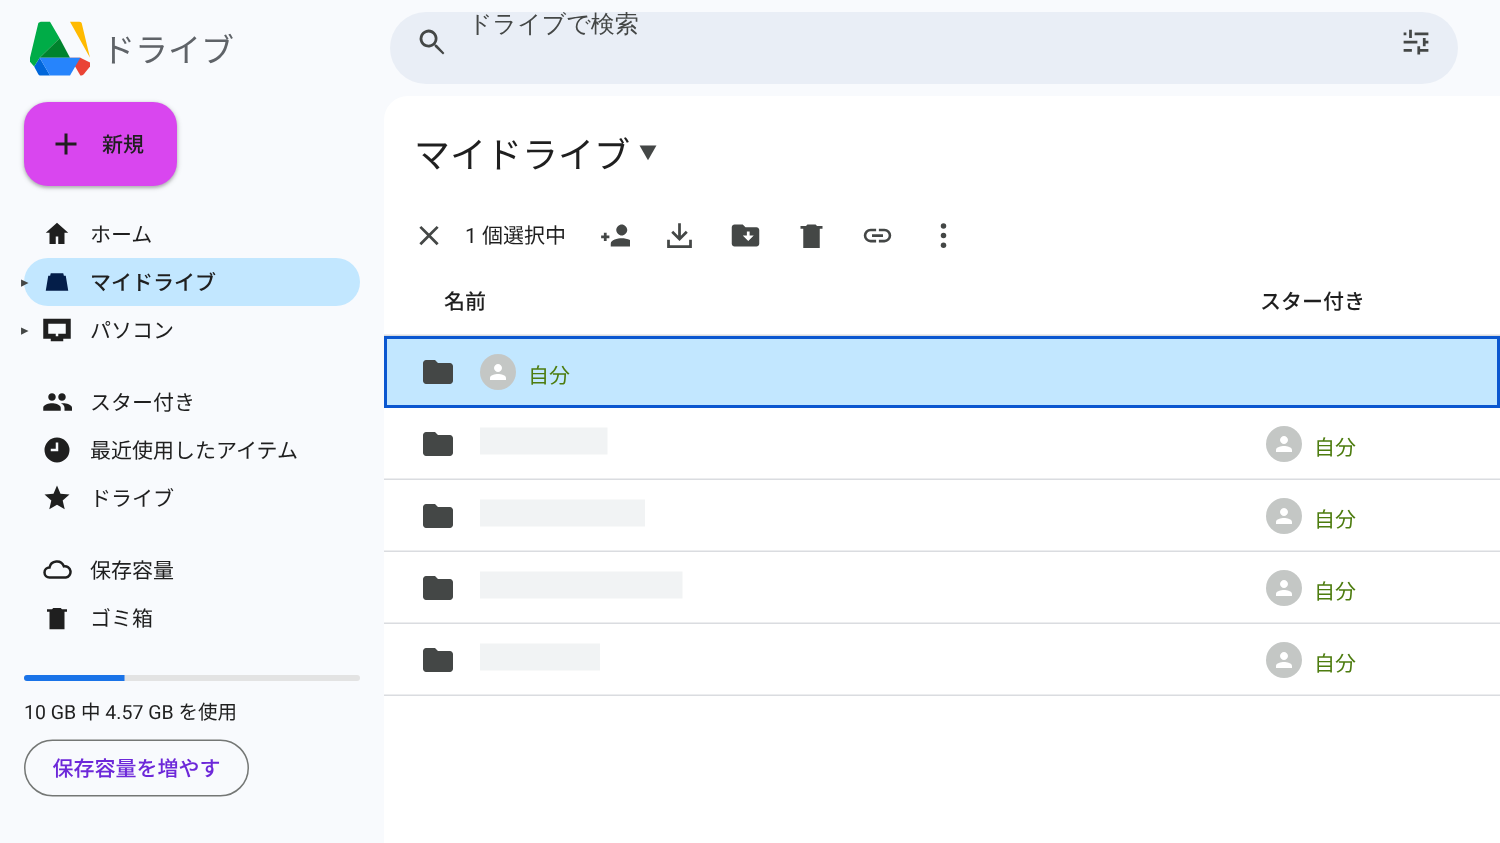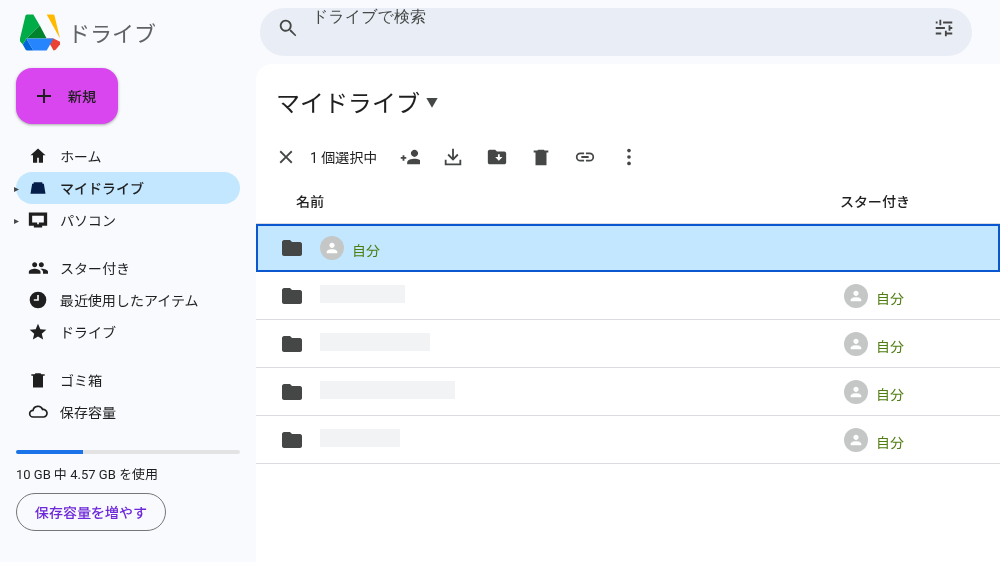--- a/index.html
+++ b/index.html
@@ -346,32 +346,32 @@
             </svg>
           </span>
           <span>ドライブ</span>
         </li>
       </ul>
     <div class="nav-group-gap"></div>
     <ul class="nav-list" id="nav3">
         <li class="nav-item">
           <span class="nav-icon">
             <svg width="20" height="20" viewBox="0 0 24 24" fill="currentColor">
+              <path d="M19 18H6a4 4 0 010-8 6 6 0 0111.5-1A4.5 4.5 0 0119 18z" fill="none" stroke="currentColor" stroke-width="2"></path>
+            </svg>
+          </span>
+          <span>保存容量</span>
+        </li>
+        <li class="nav-item">
+          <span class="nav-icon">
+            <svg width="20" height="20" viewBox="0 0 24 24" fill="currentColor">
               <path d="M6 7h12v14H6zM9 4h6l1 1h4v2H4V5h4z"></path>
             </svg>
           </span>
           <span>ゴミ箱</span>
-        </li>
-        <li class="nav-item">
-          <span class="nav-icon">
-            <svg width="20" height="20" viewBox="0 0 24 24" fill="currentColor">
-              <path d="M19 18H6a4 4 0 010-8 6 6 0 0111.5-1A4.5 4.5 0 0119 18z" fill="none" stroke="currentColor" stroke-width="2"></path>
-            </svg>
-          </span>
-          <span>保存容量</span>
         </li>
       </ul>
 
     <div class="storage">
       <div class="storage-bar">
           <span id="storage-fill" style="width: 30%;"></span>
         </div>
       <div>10 GB 中 4.57 GB を使用</div>
       <div class="more-storage">
         <span>保存容量を増やす</span>

